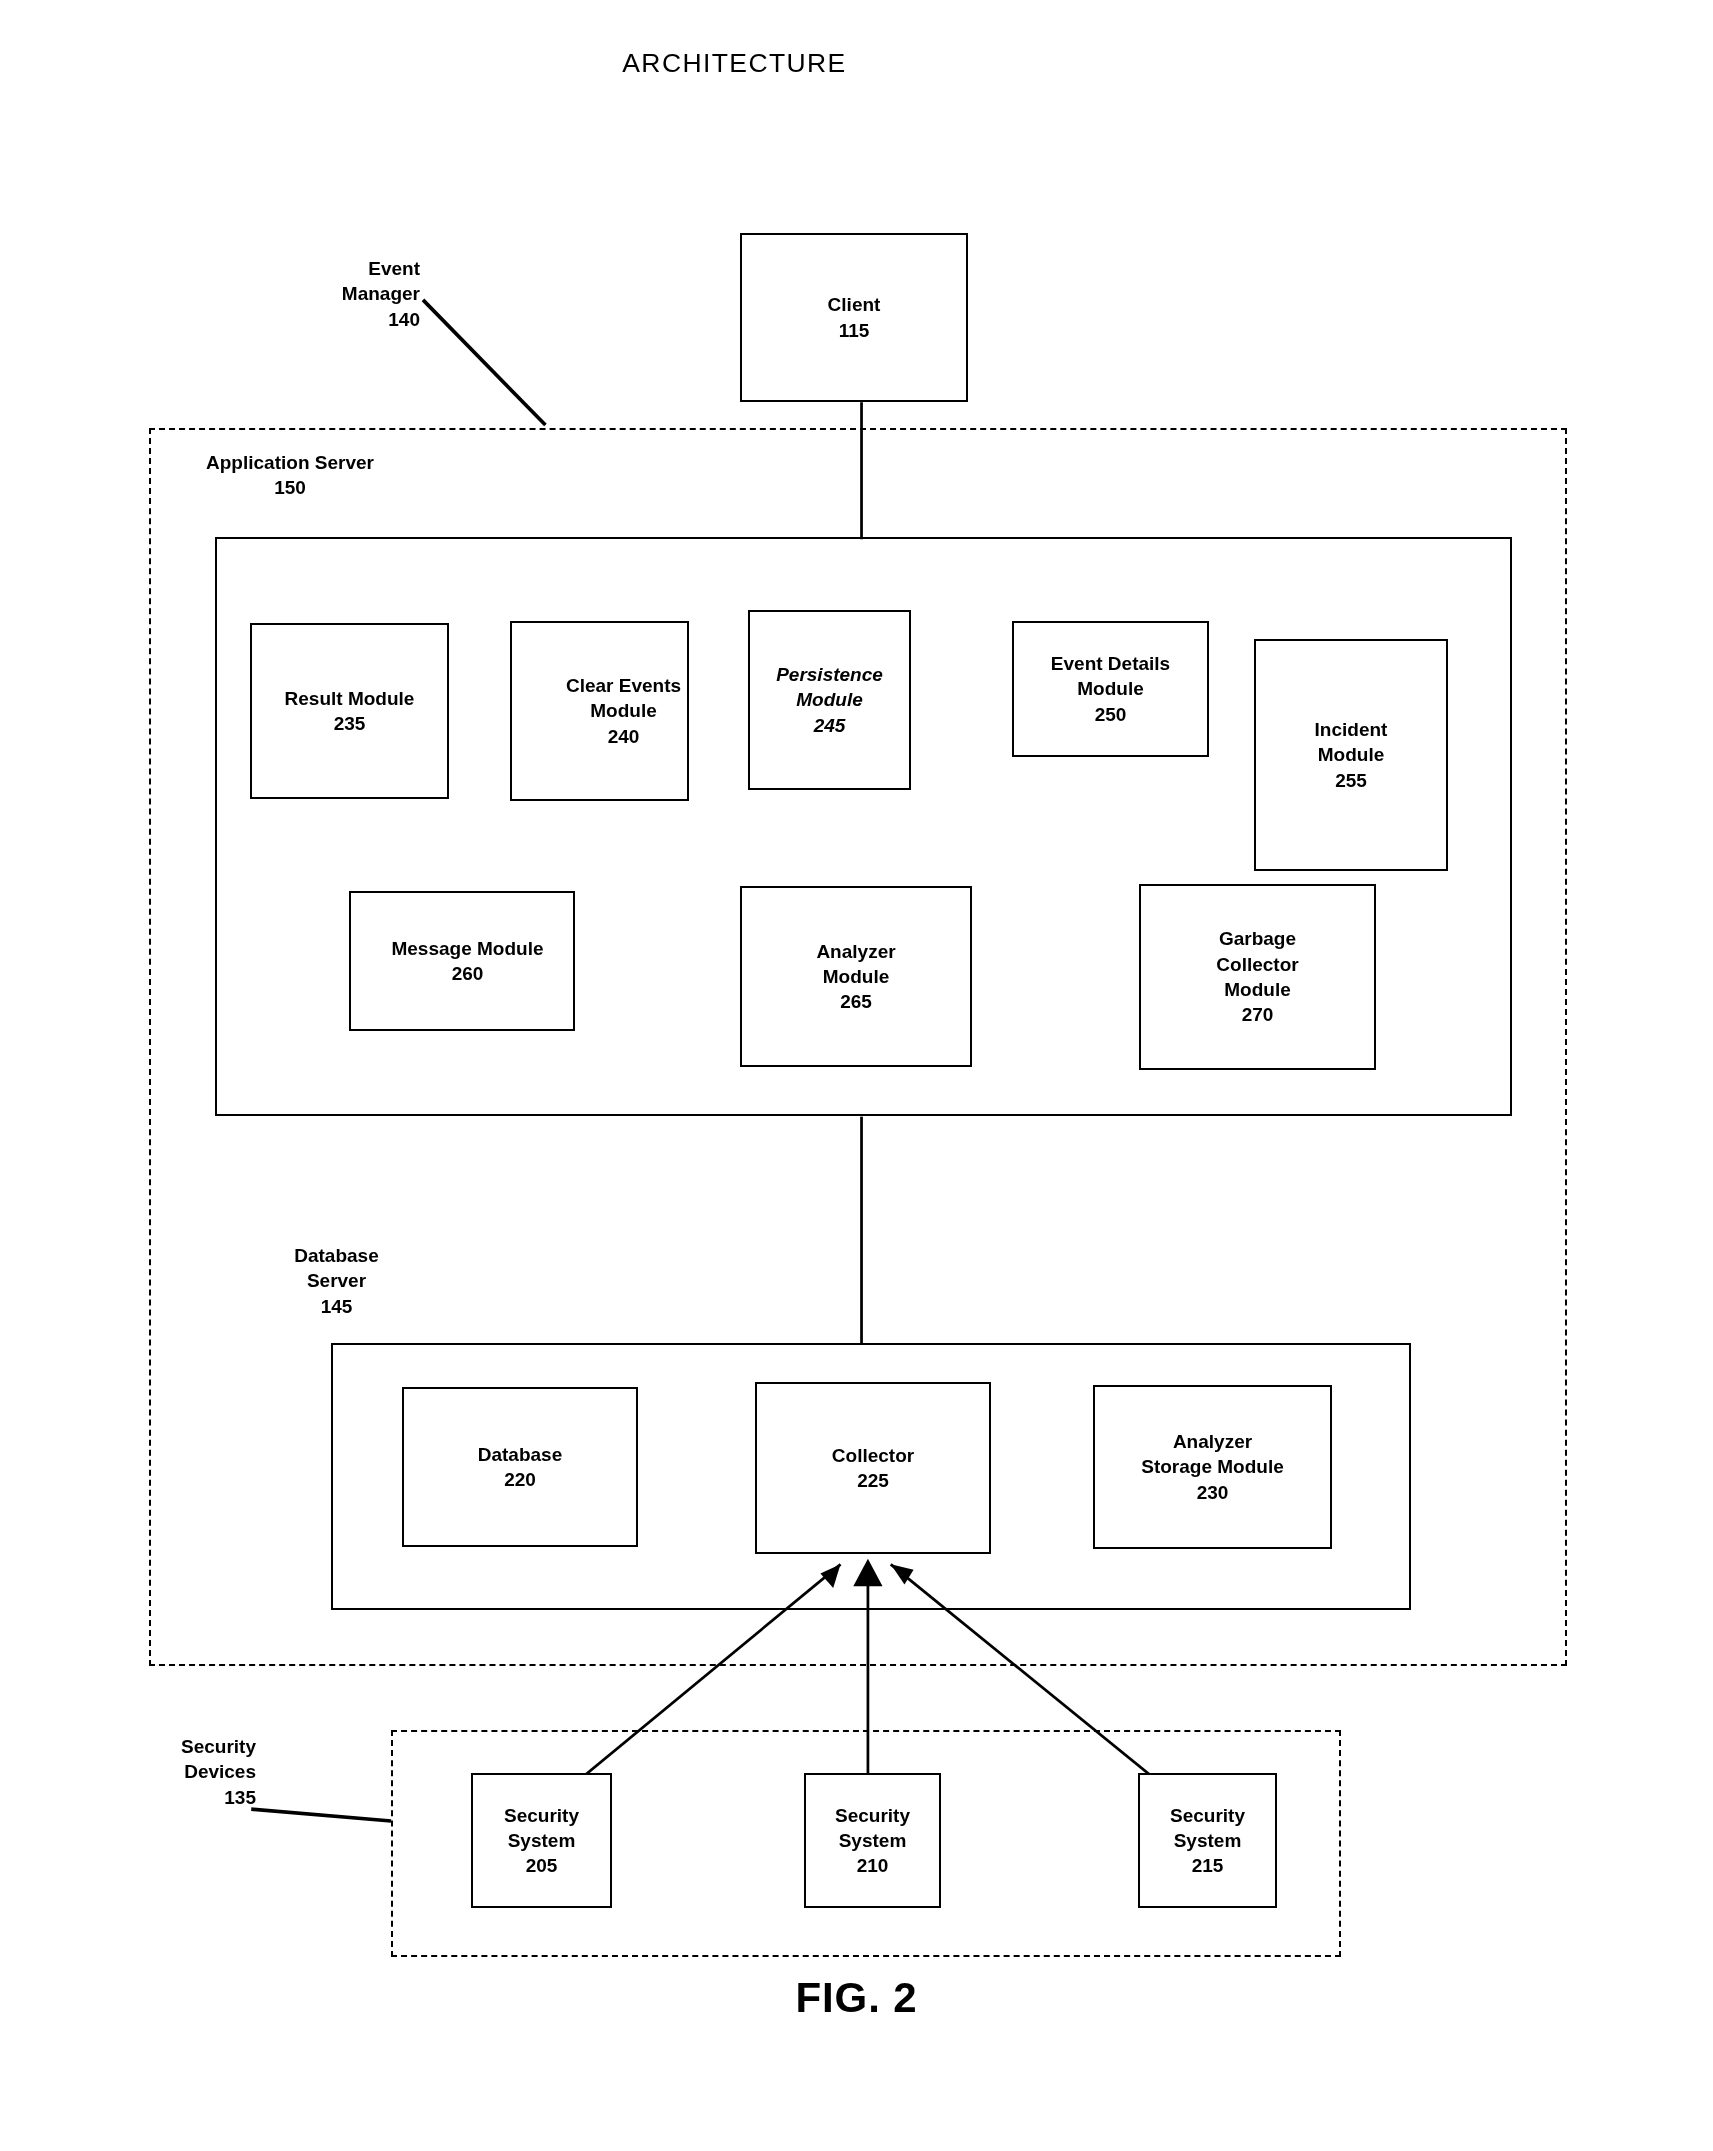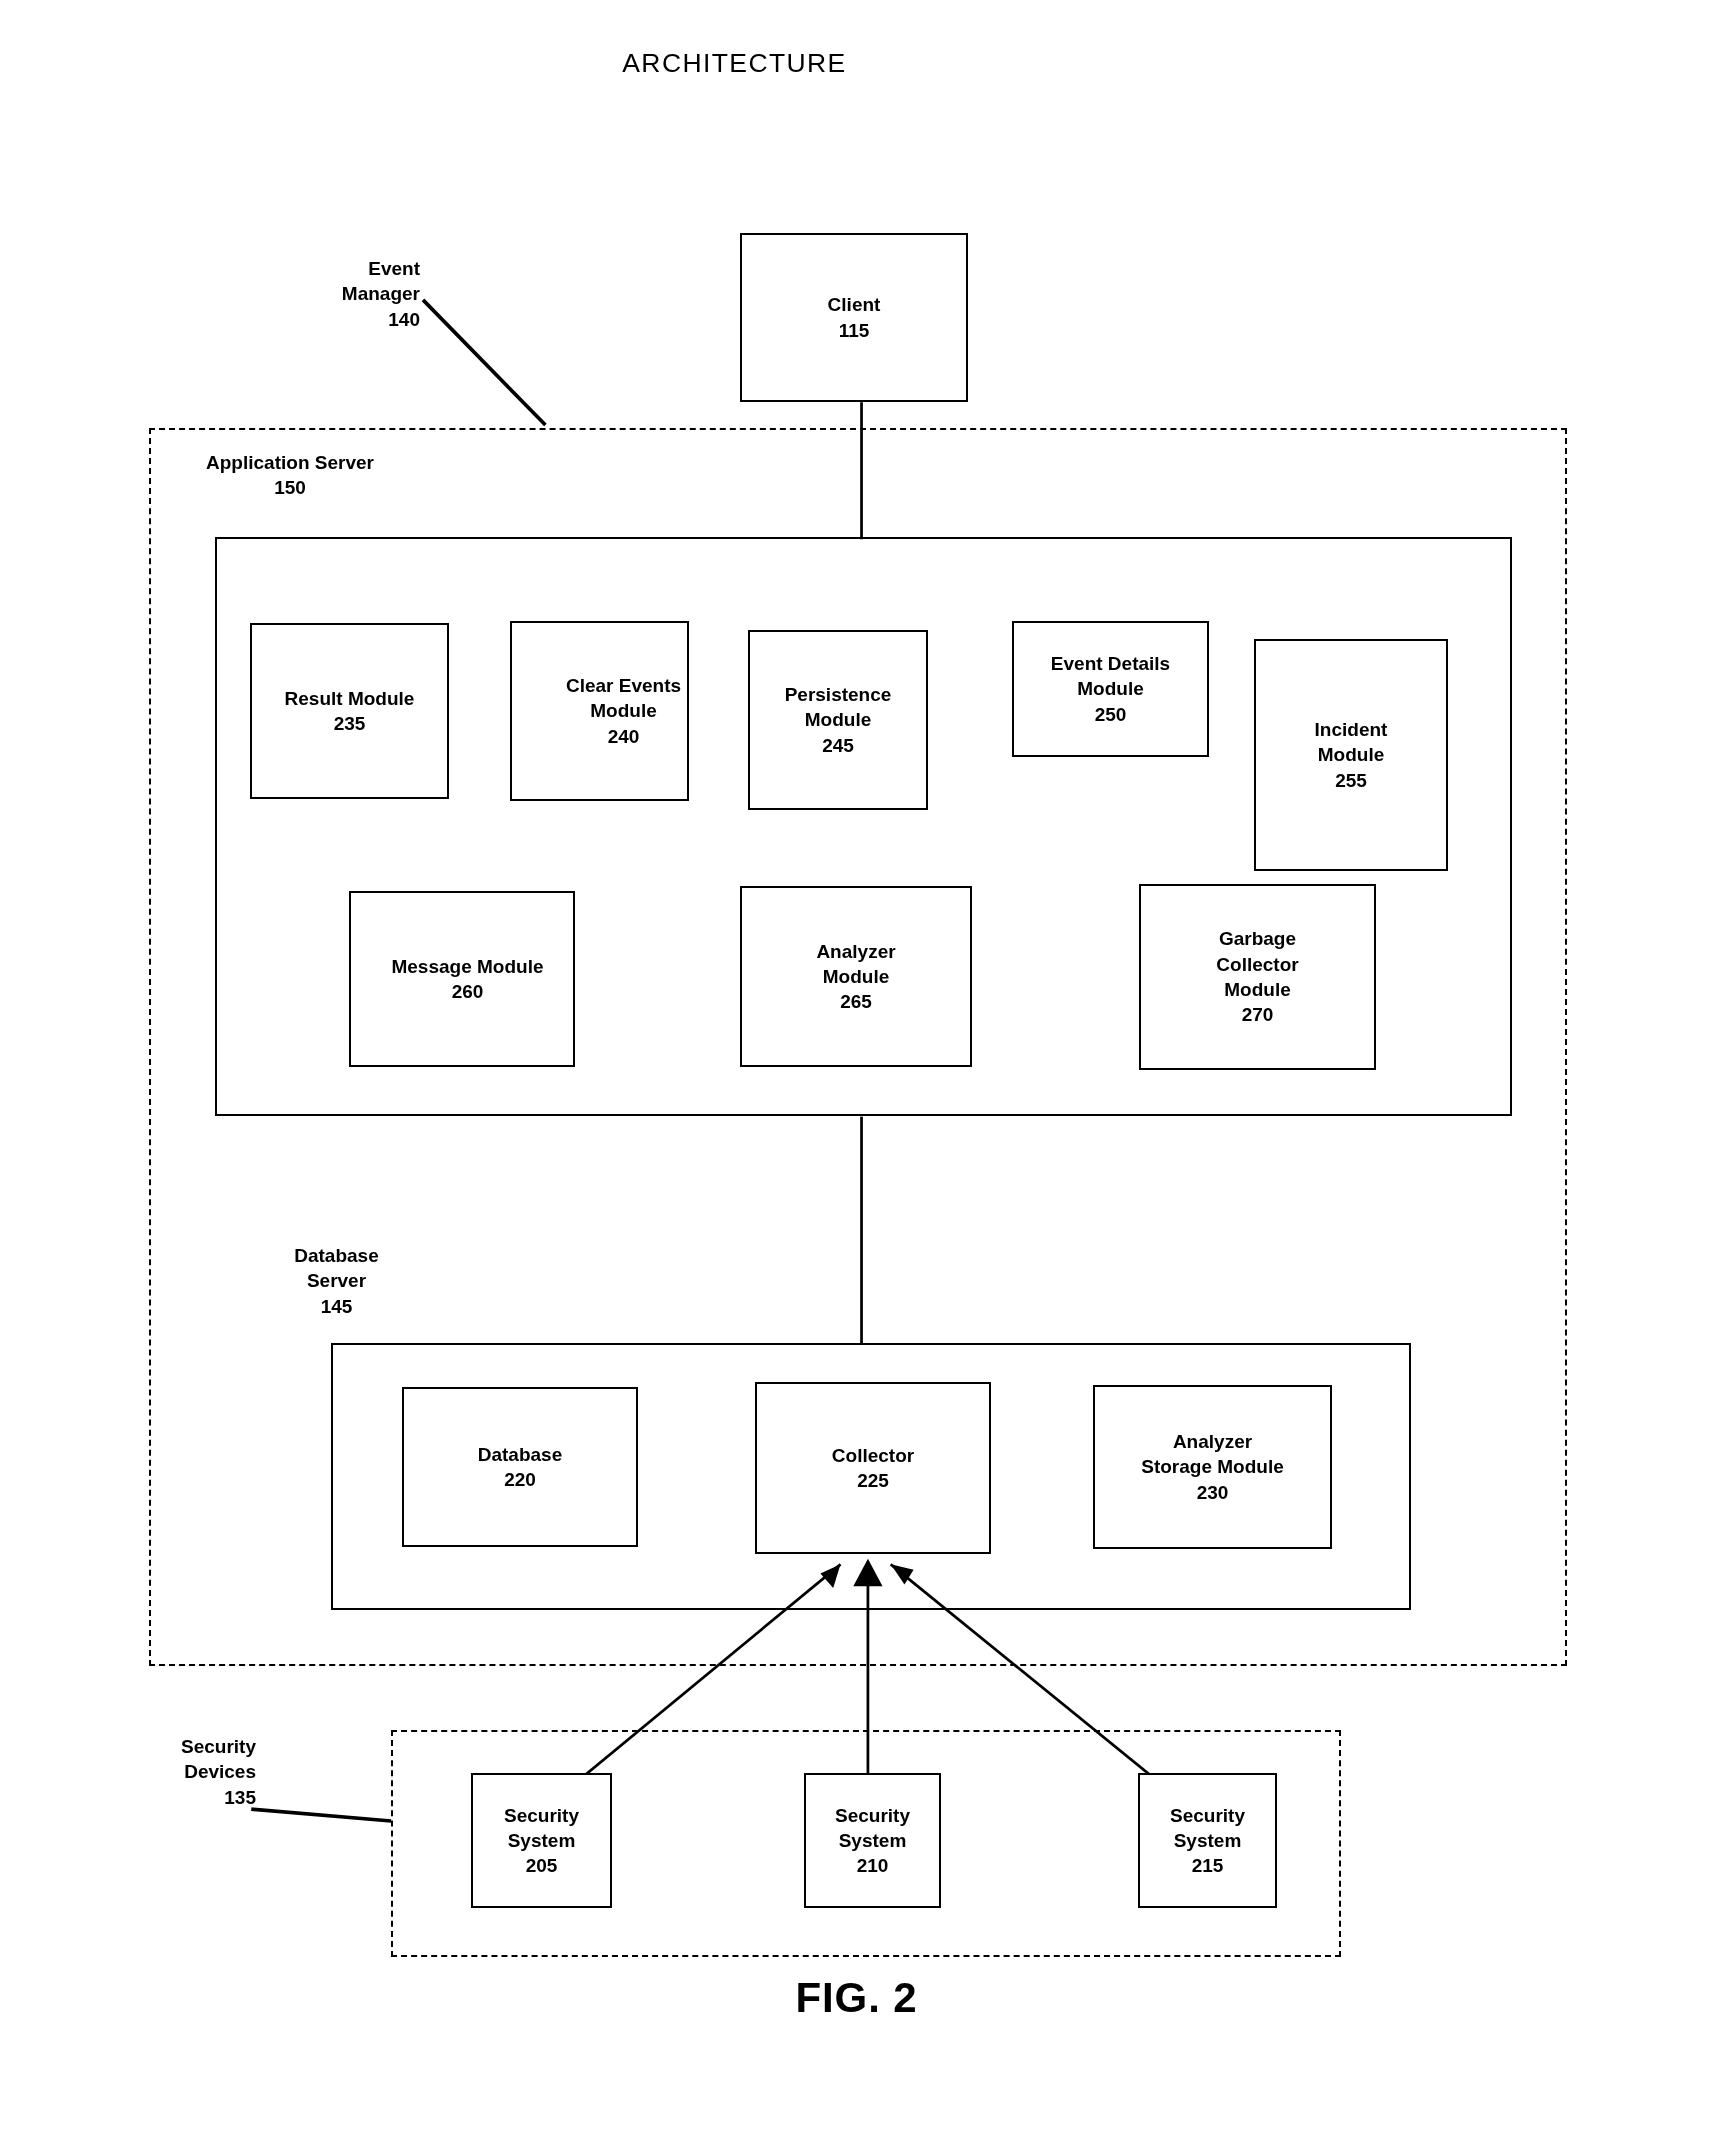--- a/index.html
+++ b/index.html
@@ -148,39 +148,39 @@
     <span>Result Module</span>
     <span class="num">235</span>
   </div>
 
   <div class="box" style="left:510px; top:621px; width:179px; height:180px; white-space:pre-line;padding-left:48px;">
     <span>Clear Events
 Module</span>
     <span class="num">240</span>
   </div>
 
-  <div class="box" style="left:748px; top:630px; width:180px; height:180px; white-space:pre-line;">
+  <div class="box" style="left:748px; top:610px; width:163px; height:180px; white-space:pre-line;font-style:italic;">
     <span>Persistence
 Module</span>
     <span class="num">245</span>
   </div>
 
   <div class="box" style="left:1012px; top:621px; width:197px; height:136px; white-space:pre-line;">
     <span>Event Details
 Module</span>
     <span class="num">250</span>
   </div>
 
   <div class="box" style="left:1254px; top:639px; width:194px; height:232px; white-space:pre-line;">
     <span>Incident
 Module</span>
     <span class="num">255</span>
   </div>
 
-  <div class="box" style="left:349px; top:891px; width:226px; height:176px;padding-left:11px;">
+  <div class="box" style="left:349px; top:891px; width:226px; height:140px;padding-left:11px;">
     <span>Message Module</span>
     <span class="num">260</span>
   </div>
 
   <div class="box" style="left:740px; top:886px; width:232px; height:181px; white-space:pre-line;">
     <span>Analyzer
 Module</span>
     <span class="num">265</span>
   </div>
 

